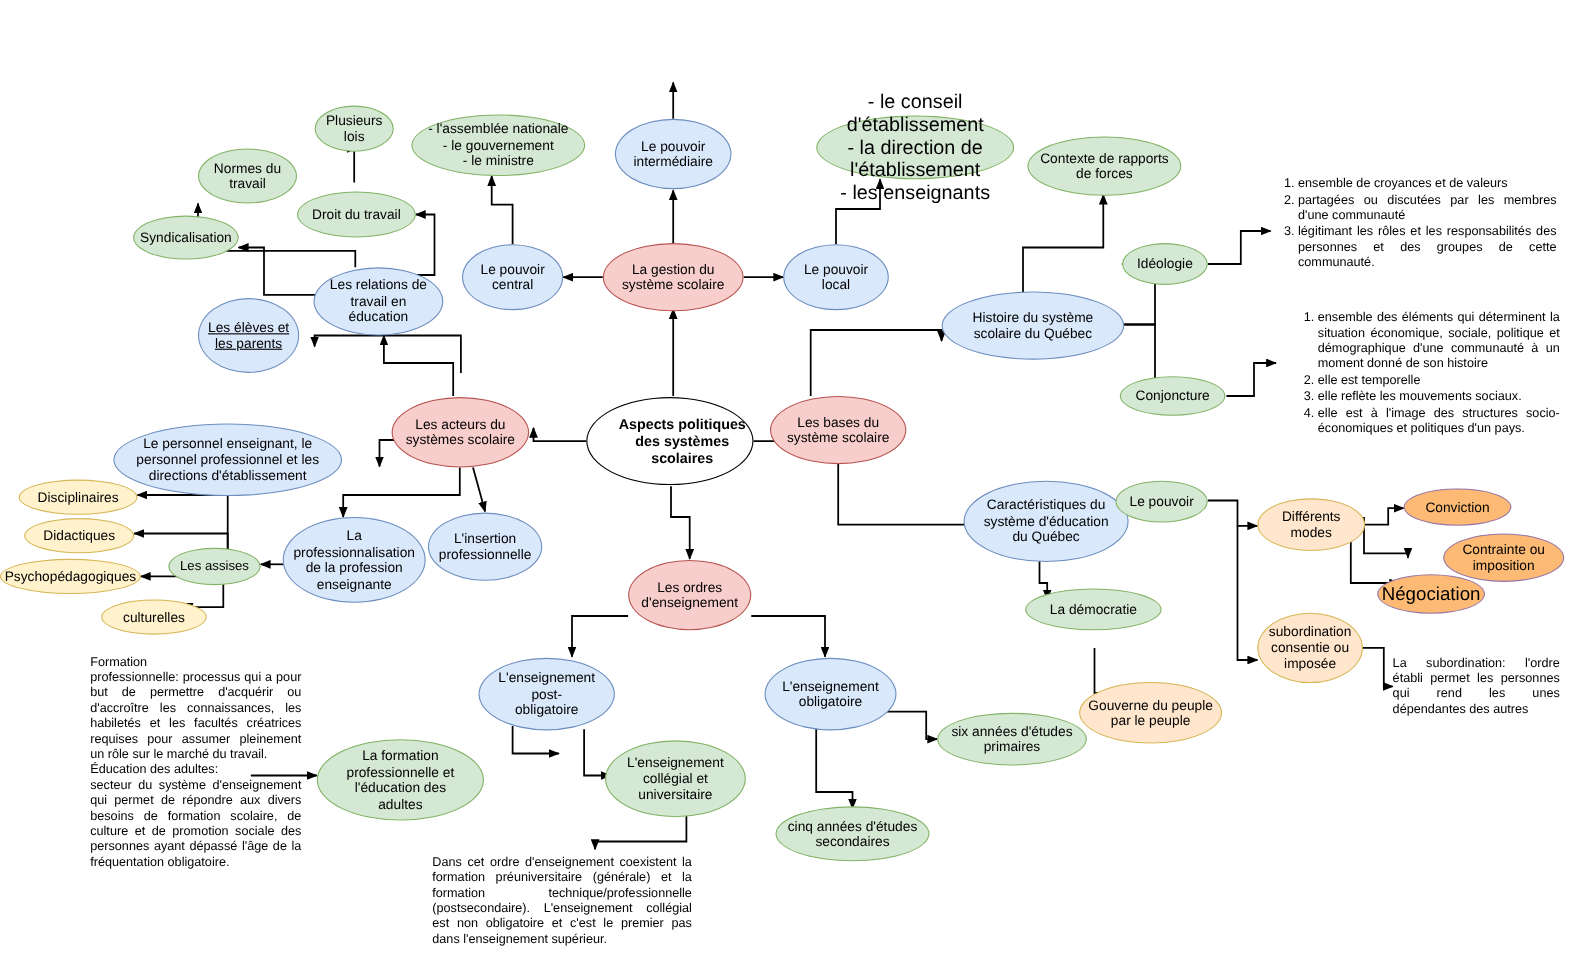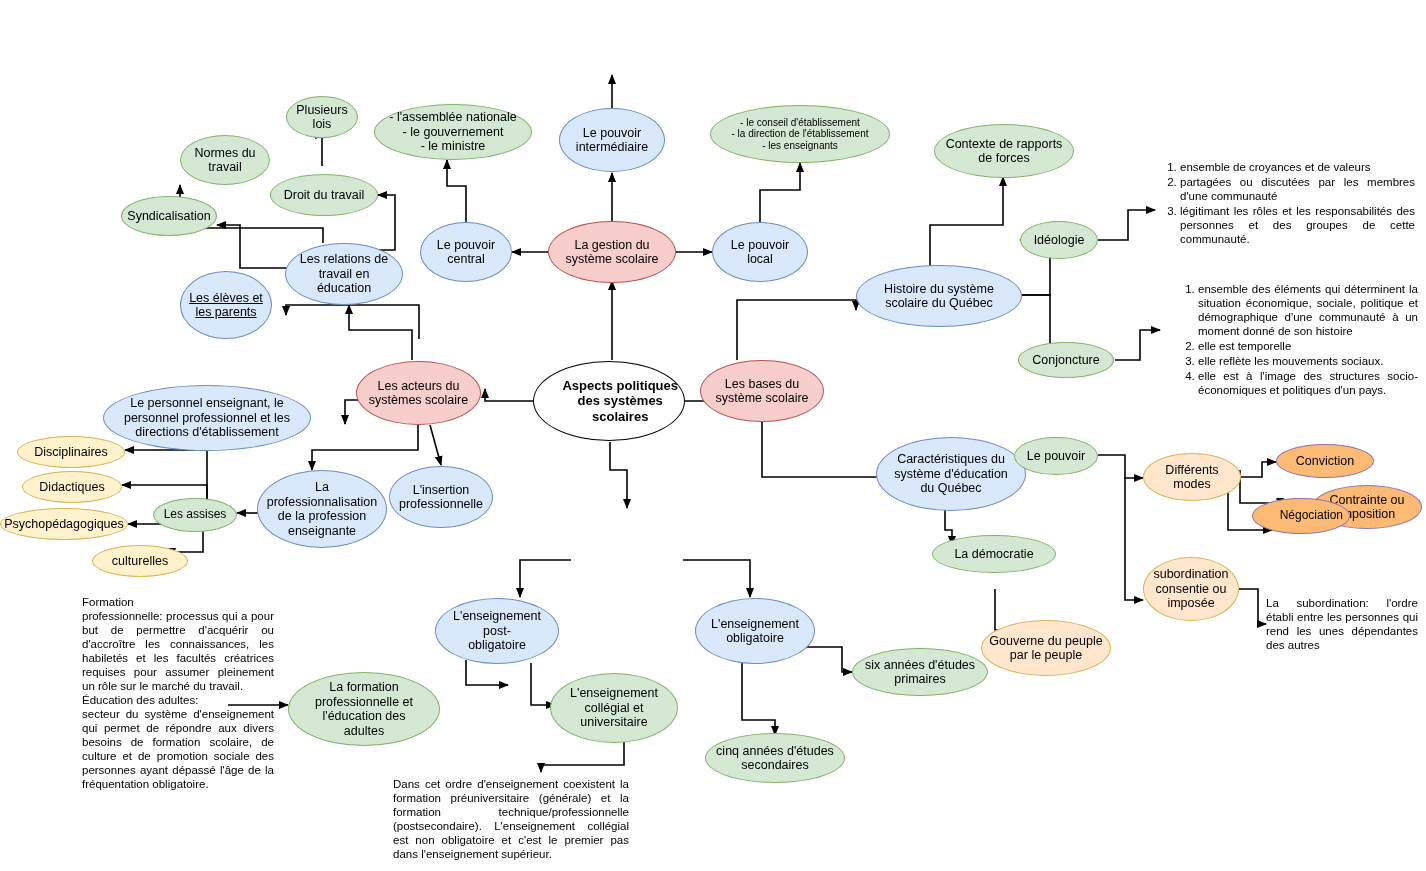--- a/index.html
+++ b/index.html
@@ -105,39 +105,43 @@
 système scolaire</span>
   </div>
   <div class="node n-pink" style="left:356px;top:361px;width:125px;height:64px;font-size:12.5px;">
     <span>Les acteurs du
 systèmes scolaire</span>
   </div>
   <div class="node n-pink" style="left:700px;top:360px;width:124px;height:62px;font-size:12.5px;">
     <span>Les bases du
 système scolaire</span>
   </div>
+  <div class="node n-pink" style="left:571px;top:509px;width:112px;height:64px;font-size:12.5px;">
+    <span>Les ordres
+d'enseignement</span>
+  </div>
 
   <div class="node n-blue" style="left:420px;top:222px;width:92px;height:60px;font-size:12.5px;">
     <span>Le pouvoir
 central</span>
   </div>
   <div class="node n-blue" style="left:559px;top:108px;width:106px;height:64px;font-size:12.5px;">
     <span>Le pouvoir
 intermédiaire</span>
   </div>
   <div class="node n-blue" style="left:712px;top:222px;width:96px;height:60px;font-size:12.5px;">
     <span>Le pouvoir
 local</span>
   </div>
   <div class="node n-green" style="left:374px;top:104px;width:158px;height:56px;font-size:12.5px;">
     <span>- l'assemblée nationale
 - le gouvernement
 - le ministre</span>
   </div>
-  <div class="node n-green" style="left:710px;top:105px;width:180px;height:58px;font-size:10px;">
+  <div class="node n-green" style="left:742px;top:105px;width:180px;height:58px;font-size:18px;">
     <span>- le conseil d'établissement
 - la direction de l'établissement
 - les enseignants</span>
   </div>
 
   <div class="node n-blue" style="left:285px;top:243px;width:118px;height:62px;font-size:12.5px;">
     <span>Les relations de
 travail en
 éducation</span>
   </div>
@@ -230,21 +234,21 @@
 consentie ou
 imposée</span>
   </div>
   <div class="node n-purple" style="left:1276px;top:444px;width:98px;height:34px;font-size:12.5px;">
     <span>Conviction</span>
   </div>
   <div class="node n-purple" style="left:1312px;top:485px;width:110px;height:44px;font-size:12.5px;">
     <span>Contrainte ou
 imposition</span>
   </div>
-  <div class="node n-purple" style="left:1252px;top:498px;width:98px;height:36px;font-size:12px;justify-content:flex-end;">
+  <div class="node n-purple" style="left:1252px;top:522px;width:98px;height:36px;font-size:17px;">
     <span>Négociation</span>
   </div>
 
   <div class="node n-blue" style="left:435px;top:598px;width:124px;height:66px;font-size:12.5px;">
     <span>L'enseignement post-
 obligatoire</span>
   </div>
   <div class="node n-blue" style="left:695px;top:598px;width:120px;height:66px;font-size:12.5px;">
     <span>L'enseignement
 obligatoire</span>
@@ -291,16 +295,16 @@
 professionnelle: processus qui a pour but de permettre d'acquérir ou d'accroître les connaissances, les habiletés et les facultés créatrices requises pour assumer pleinement un rôle sur le marché du travail.
 Éducation des adultes:
 secteur du système d'enseignement qui permet de répondre aux divers besoins de formation scolaire, de culture et de promotion sociale des personnes ayant dépassé l'âge de la fréquentation obligatoire.</p>
   </div>
 
   <div class="note" style="left:393px;top:777px;width:236px;font-size:11.5px;">
     <p>Dans cet ordre d'enseignement coexistent la formation préuniversitaire (générale) et la formation technique/professionnelle (postsecondaire). L'enseignement collégial est non obligatoire et c'est le premier pas dans l'enseignement supérieur.</p>
   </div>
 
   <div class="note" style="left:1266px;top:596px;width:152px;font-size:11.5px;">
-    <p>La subordination: l'ordre établi entre les personnes qui rend les unes dépendantes des autres</p>
+    <p>La subordination: l'ordre établi permet les personnes qui rend les unes dépendantes des autres</p>
   </div>
 
 </div>
 
 </body></html>

